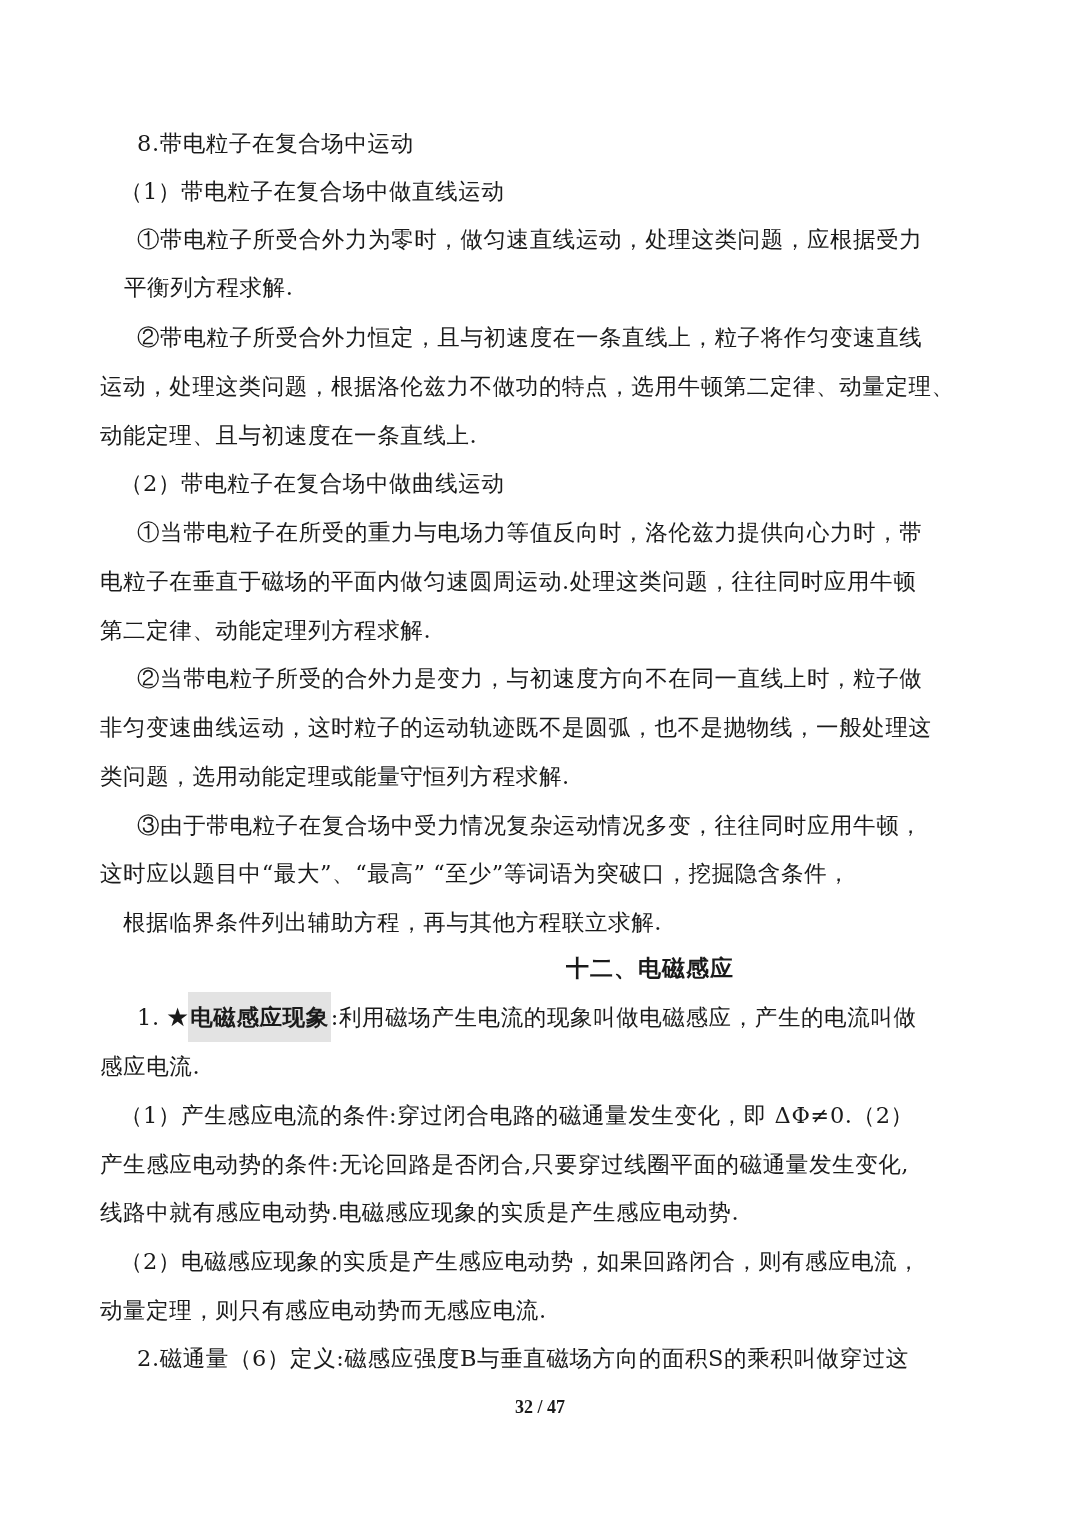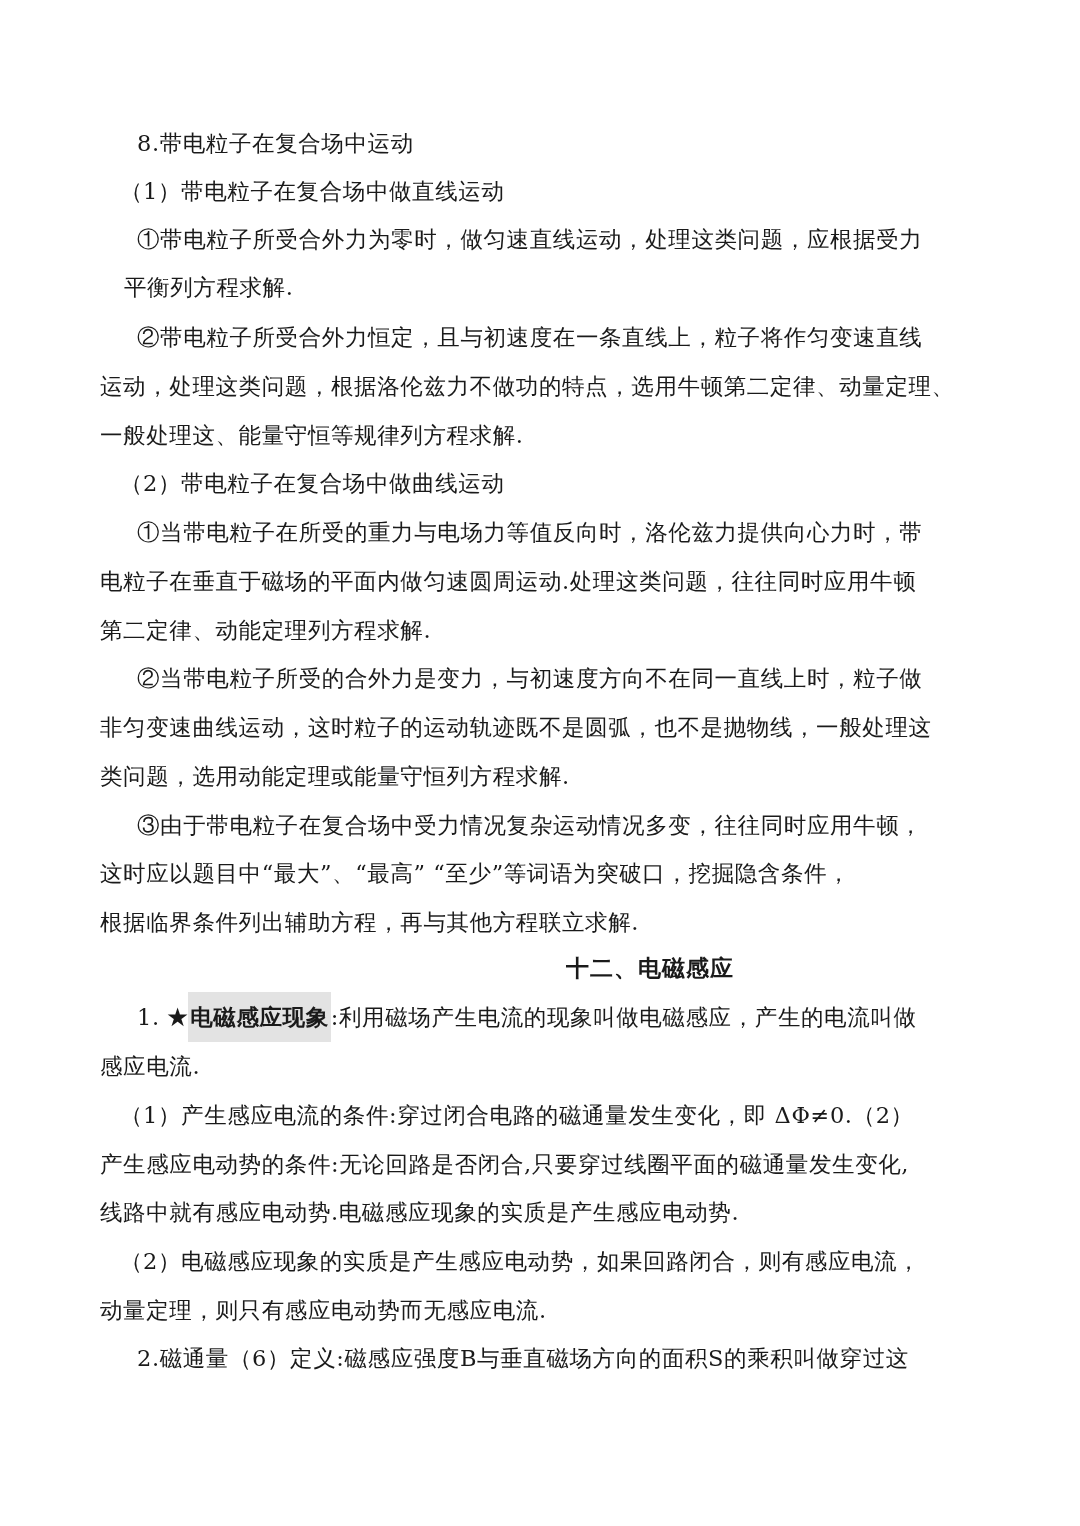--- a/index.html
+++ b/index.html
@@ -22,42 +22,45 @@
 <body>
 
 <div class="page">
   <div id="lines1">
       <div class="line indent" style="top: 128px;">8.带电粒子在复合场中运动</div>
       <div class="line indent2" style="top: 176px;">（1）带电粒子在复合场中做直线运动</div>
       <div class="line indent" style="top: 224px;">①带电粒子所受合外力为零时，做匀速直线运动，处理这类问题，应根据受力</div>
       <div class="line " style="top: 272px; margin-left: 24px;">平衡列方程求解.</div>
       <div class="line indent" style="top: 322px;">②带电粒子所受合外力恒定，且与初速度在一条直线上，粒子将作匀变速直线</div>
       <div class="line " style="top: 371px;">运动，处理这类问题，根据洛伦兹力不做功的特点，选用牛顿第二定律、动量定理、</div>
-      <div class="line " style="top: 420px;">一般处理这、能量守恒等规律列方程求解.</div>
+      <div class="line " style="top: 420px;">动能定理、且与初速度在一条直线上.</div>
       <div class="line indent2" style="top: 468px;">（2）带电粒子在复合场中做曲线运动</div>
       <div class="line indent" style="top: 517px;">①当带电粒子在所受的重力与电场力等值反向时，洛伦兹力提供向心力时，带</div>
       <div class="line " style="top: 566px;">电粒子在垂直于磁场的平面内做匀速圆周运动.处理这类问题，往往同时应用牛顿</div>
       <div class="line " style="top: 615px;">第二定律、动能定理列方程求解.</div>
       <div class="line indent" style="top: 663px;">②当带电粒子所受的合外力是变力，与初速度方向不在同一直线上时，粒子做</div>
       <div class="line " style="top: 712px;">非匀变速曲线运动，这时粒子的运动轨迹既不是圆弧，也不是抛物线，一般处理这</div>
       <div class="line " style="top: 761px;">类问题，选用动能定理或能量守恒列方程求解.</div>
       <div class="line indent" style="top: 810px;">③由于带电粒子在复合场中受力情况复杂运动情况多变，往往同时应用牛顿，</div>
       <div class="line " style="top: 858px;">这时应以题目中“最大”、“最高” “至少”等词语为突破口，挖掘隐含条件，</div>
-      <div class="line " style="top: 907px;">根据临界条件列出辅助方程，再与其他方程联立求解.</div>
+      <div class="line " style="top: 907px; margin-left: 23px;">根据临界条件列出辅助方程，再与其他方程联立求解.</div>
     </div>
 
   <div class="heading">十二、电磁感应</div>
 
   <div class="line indent" style="top:1002px">
     <span>1. </span><span class="star">★</span><span class="hl">电磁感应现象</span><span>:利用磁场产生电流的现象叫做电磁感应，产生的电流叫做</span>
   </div>
 
   <div id="lines2">
       <div class="line " style="top: 1051px;">感应电流.</div>
       <div class="line indent2" style="top: 1100px;">（1）产生感应电流的条件:穿过闭合电路的磁通量发生变化，即 ΔΦ≠0.（2）</div>
       <div class="line " style="top: 1149px;">产生感应电动势的条件:无论回路是否闭合,只要穿过线圈平面的磁通量发生变化,</div>
       <div class="line " style="top: 1197px;">线路中就有感应电动势.电磁感应现象的实质是产生感应电动势.</div>
       <div class="line indent2" style="top: 1246px;">（2）电磁感应现象的实质是产生感应电动势，如果回路闭合，则有感应电流，</div>
       <div class="line " style="top: 1295px;">动量定理，则只有感应电动势而无感应电流.</div>
       <div class="line indent" style="top: 1343px;">2.磁通量（6）定义:磁感应强度B与垂直磁场方向的面积S的乘积叫做穿过这</div>
     </div>
 
+  <div class="footer">
+    <span>32</span><span> / </span><span>47</span>
+  </div>
 </div>
 
 </body></html>

